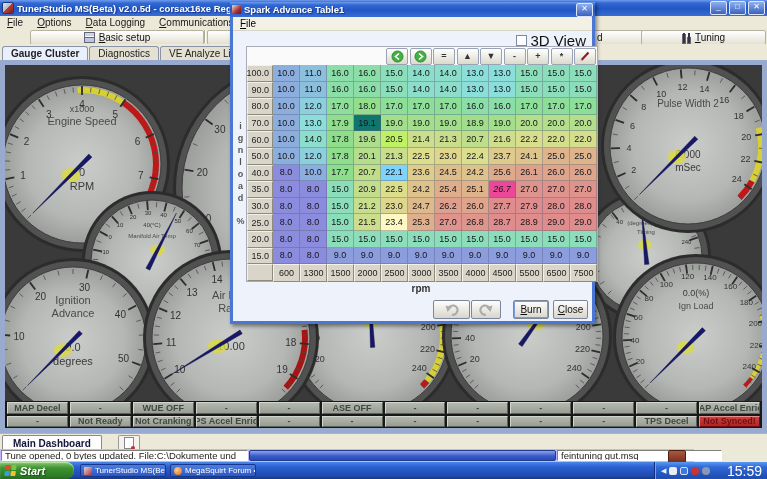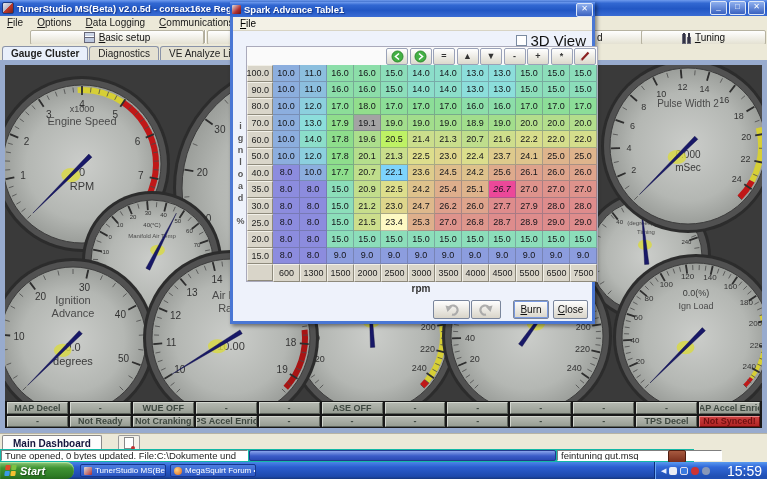--- a/index.html
+++ b/index.html
@@ -54,21 +54,21 @@
   
   #bottom-tabs{left:0;top:433px;width:767px;height:16px;background:#ece9d8;border-top:1px solid #b8b4a4;}
   #dash-tab{position:absolute;left:2px;top:1px;height:14px;padding:0 10px;display:flex;align-items:center;
     background:#fdfdfd;border:1px solid #8a8a8a;border-bottom:none;border-radius:2px 2px 0 0;
     font-size:10px;font-weight:bold;color:#14143c;}
   #dash-tab2{position:absolute;left:118px;top:1px;width:20px;height:14px;background:#f4f2ea;border:1px solid #9a9a9a;
     border-bottom:none;border-radius:2px 2px 0 0;display:flex;align-items:center;justify-content:center;}
   .ico-page{width:8px;height:10px;background:#fff;border:1px solid #888;position:relative;}
   .ico-page::after{content:"";position:absolute;right:-2px;bottom:-2px;width:4px;height:4px;background:#c03030;border-radius:50%;}
 
-  #statusbar{left:0;top:449px;width:694px;height:13px;background:#14b8a6;}
+  #statusbar{left:0;top:449px;width:694px;height:13px;background:#c4b5fd;}
   .sunken{position:absolute;top:1px;height:11px;background:#fff;border:1px solid;border-color:#808080 #fff #fff #808080;
     font-size:9.5px;color:#222;padding:0 3px;white-space:nowrap;overflow:hidden;box-sizing:border-box;line-height:9px;}
   #status-progress{position:absolute;left:249px;top:1px;width:307px;height:11px;border-radius:2px;
     background:linear-gradient(#8aa4ec,#3b5cc8 55%,#2b4ab4);border:1px solid #21398c;box-sizing:border-box;}
   #status-icon{position:absolute;right:8px;top:1px;width:16px;height:11px;border-radius:2px;
     background:linear-gradient(#a85a40,#7a2e1c);border:1px solid #511d10;}
 
   
   #taskbar{left:0;top:462px;width:767px;height:17px;z-index:120;
     background:linear-gradient(180deg,#4a86e8 0%,#2b5ed0 30%,#1d49ac 85%,#16387e 100%);}
@@ -1046,21 +1046,21 @@
           <div class="cell" style="background: rgb(140, 222, 152);">17.0</div>
           <div class="cell" style="background: rgb(140, 222, 169);">16.0</div>
           <div class="cell" style="background: rgb(140, 222, 169);">16.0</div>
           <div class="cell" style="background: rgb(140, 222, 152);">17.0</div>
           <div class="cell" style="background: rgb(140, 222, 152);">17.0</div>
           <div class="cell" style="background: rgb(140, 222, 152);">17.0</div>
           <div class="hdr row-hdr">70.0</div>
           <div class="cell" style="background: rgb(140, 174, 222);">10.0</div>
           <div class="cell" style="background: rgb(140, 222, 219);">13.0</div>
           <div class="cell" style="background: rgb(144, 222, 140);">17.9</div>
-          <div class="cell" style="background: #a3a3a3;">19.1</div>
+          <div class="cell" style="background: #0f766e;">19.1</div>
           <div class="cell" style="background: rgb(162, 222, 140);">19.0</div>
           <div class="cell" style="background: rgb(162, 222, 140);">19.0</div>
           <div class="cell" style="background: rgb(162, 222, 140);">19.0</div>
           <div class="cell" style="background: rgb(161, 222, 140);">18.9</div>
           <div class="cell" style="background: rgb(162, 222, 140);">19.0</div>
           <div class="cell" style="background: rgb(179, 222, 140);">20.0</div>
           <div class="cell" style="background: rgb(179, 222, 140);">20.0</div>
           <div class="cell" style="background: rgb(179, 222, 140);">20.0</div>
           <div class="hdr row-hdr">60.0</div>
           <div class="cell" style="background: rgb(140, 174, 222);">10.0</div>

